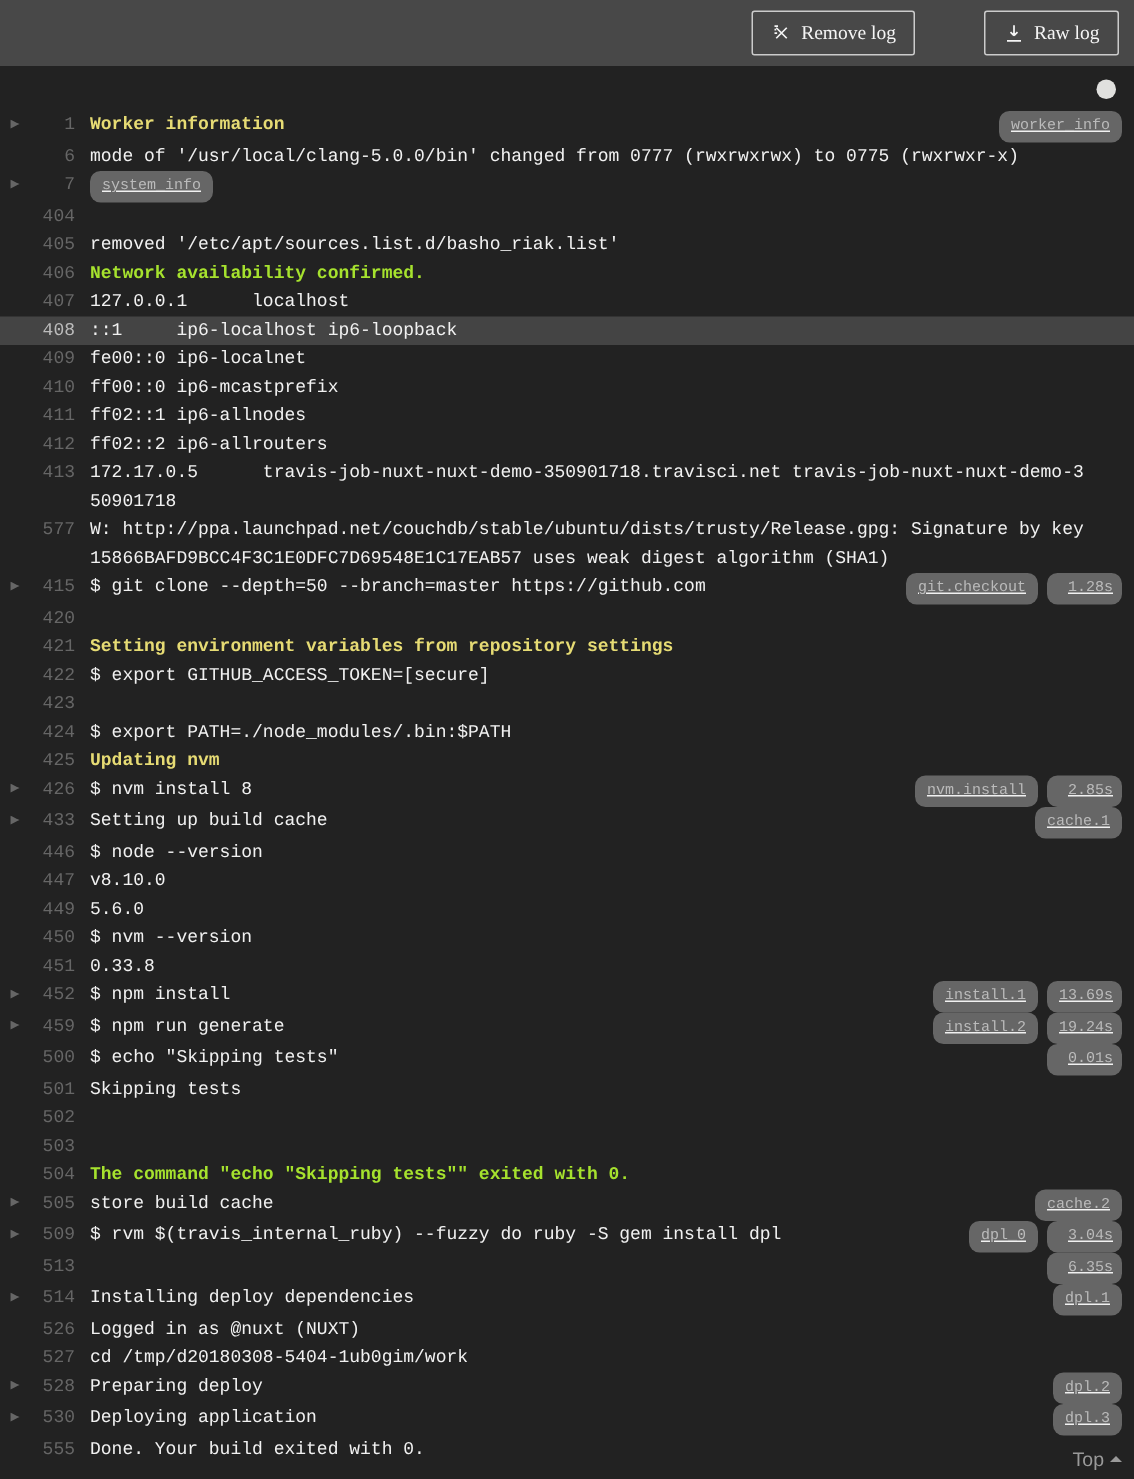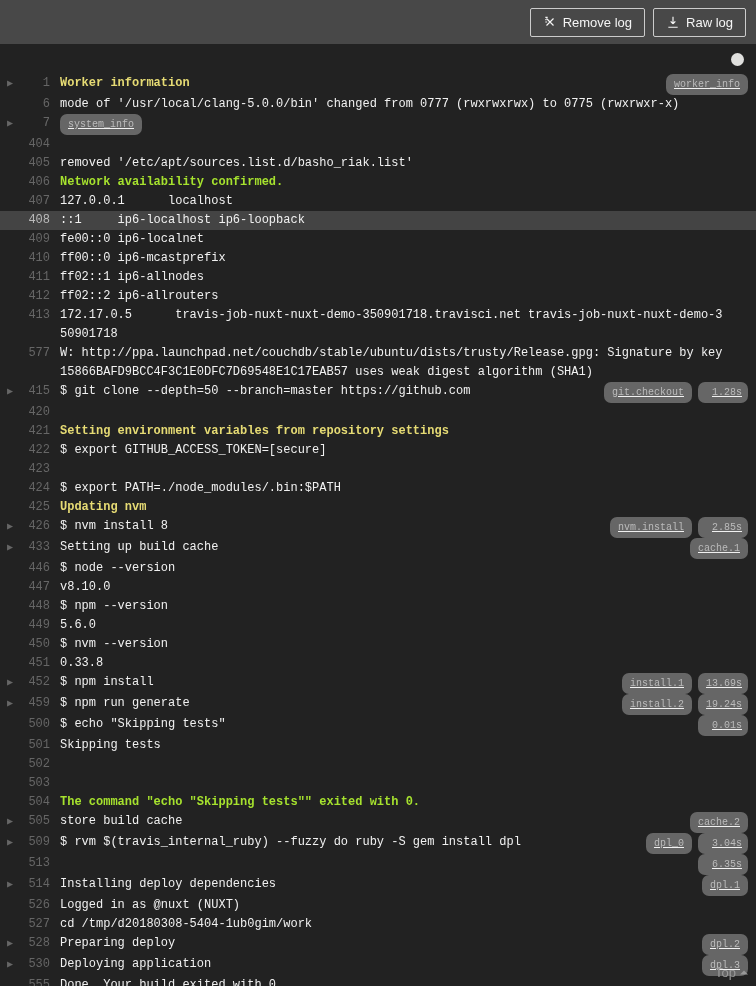--- a/index.html
+++ b/index.html
@@ -20,26 +20,27 @@
   align-items: center;
   padding: 0 10px;
   gap: 8px;
 }
 .tool-btn {
   background: transparent;
   border: 1px solid #ccc;
   color: #f5f5f5;
   padding: 6px 12px;
   font-size: 13px;
-  font-family: Liberation Sans, sans-serif;
+  font-family: Liberation Serif, serif;
   display: inline-flex;
   align-items: center;
   gap: 6px;
   cursor: pointer;
   border-radius: 2px;
+  margin-left: 38px;
 }
 .status-row {
   height: 30px;
   display: flex;
   justify-content: flex-end;
   align-items: center;
   padding: 0 12px;
 }
 .status-dot {
   width: 13px;
@@ -303,26 +304,20 @@
       <div class="badges"></div>
     </div>
     <div class="line">
       <div class="fold-col"></div>
       <div class="ln">447</div>
       <div class="content"><span>v8.10.0</span></div>
       <div class="badges"></div>
     </div>
     <div class="line">
       <div class="fold-col"></div>
-      <div class="ln">448</div>
-      <div class="content"><span>$ npm --version</span></div>
-      <div class="badges"></div>
-    </div>
-    <div class="line">
-      <div class="fold-col"></div>
       <div class="ln">449</div>
       <div class="content"><span>5.6.0</span></div>
       <div class="badges"></div>
     </div>
     <div class="line">
       <div class="fold-col"></div>
       <div class="ln">450</div>
       <div class="content"><span>$ nvm --version</span></div>
       <div class="badges"></div>
     </div>

